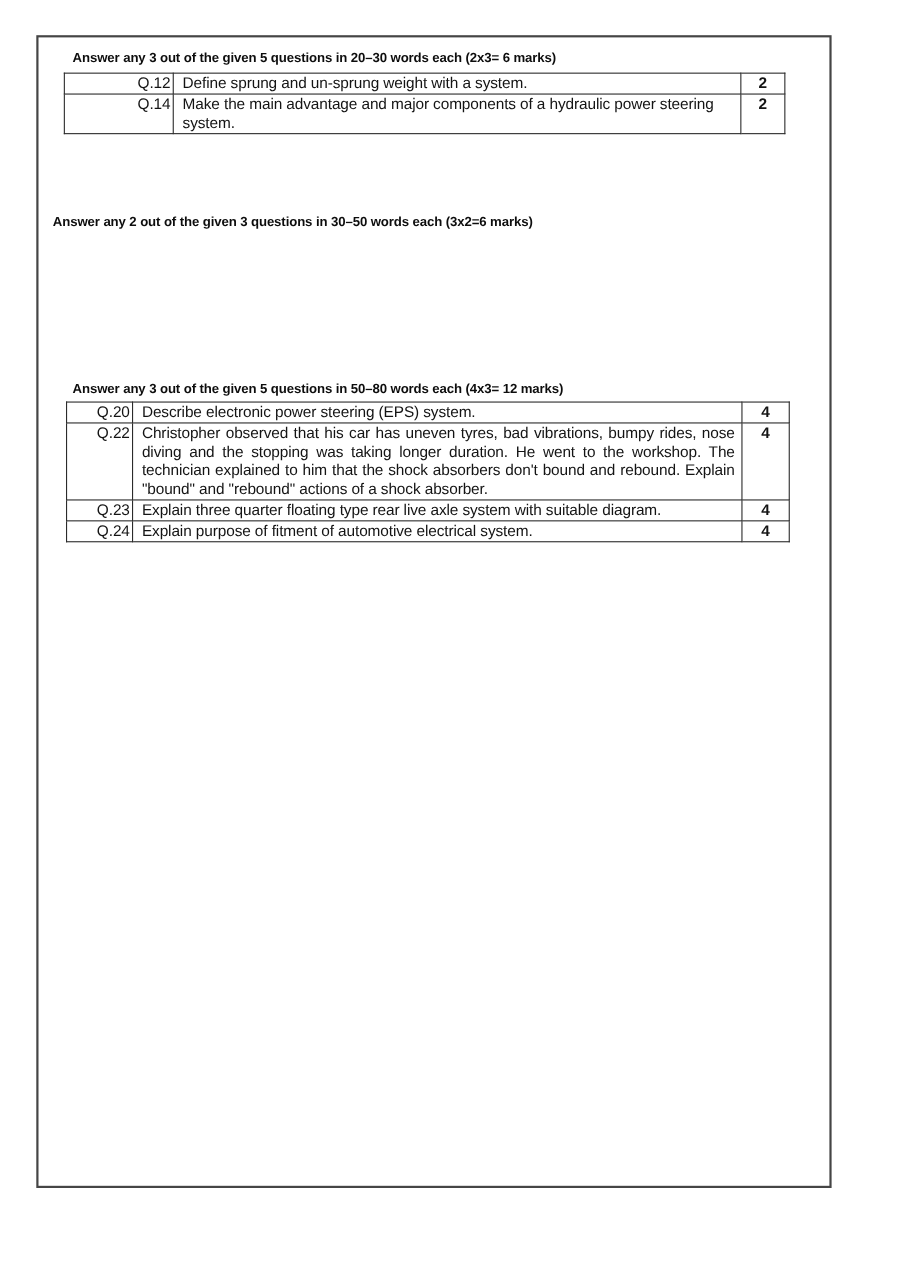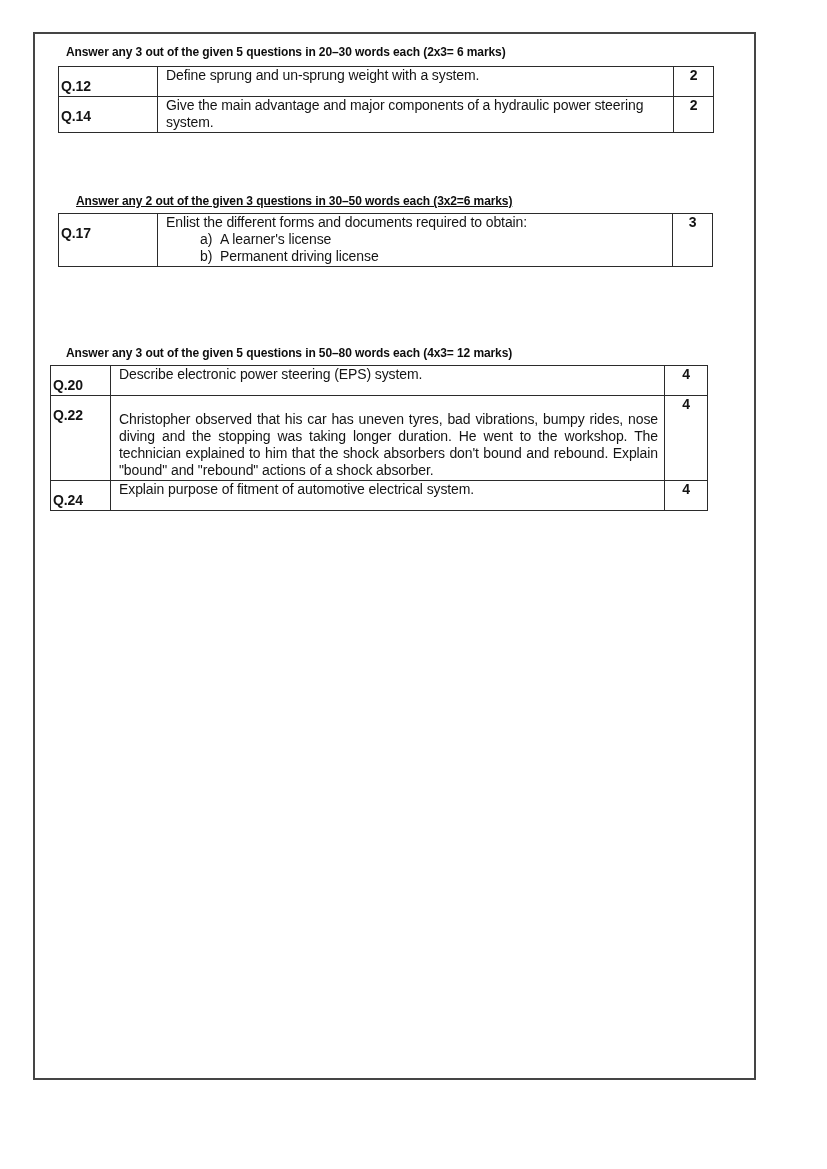--- a/index.html
+++ b/index.html
@@ -28,52 +28,52 @@
   .section-header {
     position: absolute;
     font-weight: bold;
     font-size: 12px;
     line-height: 18px;
     letter-spacing: -0.1px;
     white-space: nowrap;
     color: #0d0d0d;
   }
   #header-1 { left: 66px; top: 43px; }
-  #header-2 { left: 76px; top: 192px; text-decoration: underline; }
+  #header-2 { left: 48px; top: 192px; }
   #header-3 { left: 66px; top: 344px; }
 
   table.qtable {
     position: absolute;
     border-collapse: collapse;
     table-layout: fixed;
     font-size: 14px;
     letter-spacing: -0.1px;
     color: #141414;
   }
   #table-1 { left: 58px; top: 66px;  width: 655px; }
   #table-2 { left: 58px; top: 213px; width: 654px; }
-  #table-3 { left: 50px; top: 365px; width: 657px; }
+  #table-3 { left: 60px; top: 365px; width: 657px; }
 
   table.qtable td {
     border: 1px solid #2b2b2b;
     vertical-align: top;
     line-height: 17px;
     padding: 0 6px 1px 8px;
   }
   table.qtable td.qno-cell {
-    text-align: left;
-    font-weight: bold;
-    padding: 11px 2px 1px 2px;
+    text-align: right;
+    font-weight: normal;
+    padding: 0 2px 1px 2px;
   }
   table.qtable td.marks-cell {
     text-align: center;
     font-weight: bold;
     padding: 0 2px 1px 2px;
   }
-  .qtext.justify { text-align: justify; margin-top: 15px; }
+  .qtext.justify { text-align: justify; }
   .subitem { padding-left: 34px; }
   .subitem .marker { display: inline-block; min-width: 20px; }
 </style>
 </head>
 <body>
 
 <div class="page-border"></div>
 
 <div id="header-1" class="section-header">Answer any 3 out of the given 5 questions in 20–30 words each (2x3= 6 marks)</div>
 
@@ -87,45 +87,36 @@
       <tr>
         <td class="qno-cell">Q.12</td>
         <td class="text-cell">
           <div class="qtext">Define sprung and un-sprung weight with a system.</div>
         </td>
         <td class="marks-cell">2</td>
       </tr>
       <tr>
         <td class="qno-cell">Q.14</td>
         <td class="text-cell">
-          <div class="qtext">Give the main advantage and major components of a hydraulic power steering system.</div>
+          <div class="qtext">Make the main advantage and major components of a hydraulic power steering system.</div>
         </td>
         <td class="marks-cell">2</td>
       </tr>
     </tbody>
 </table>
 
 <div id="header-2" class="section-header">Answer any 2 out of the given 3 questions in 30–50 words each (3x2=6 marks)</div>
 
 <table id="table-2" class="qtable">
   <colgroup>
     <col style="width:99px">
       <col style="width:515px">
       <col style="width:40px">
   </colgroup>
   <tbody>
-      <tr>
-        <td class="qno-cell">Q.17</td>
-        <td class="text-cell">
-          <div class="qtext">Enlist the different forms and documents required to obtain:</div>
-          <div class="subitem"><span class="marker">a)</span><span>A learner's license</span></div>
-          <div class="subitem"><span class="marker">b)</span><span>Permanent driving license</span></div>
-        </td>
-        <td class="marks-cell">3</td>
-      </tr>
     </tbody>
 </table>
 
 <div id="header-3" class="section-header">Answer any 3 out of the given 5 questions in 50–80 words each (4x3= 12 marks)</div>
 
 <table id="table-3" class="qtable">
   <colgroup>
     <col style="width:60px">
       <col style="width:554px">
       <col style="width:43px">
@@ -139,20 +130,27 @@
         <td class="marks-cell">4</td>
       </tr>
       <tr>
         <td class="qno-cell">Q.22</td>
         <td class="text-cell">
           <div class="qtext justify">Christopher observed that his car has uneven tyres, bad vibrations, bumpy rides, nose diving and the stopping was taking longer duration. He went to the workshop. The technician explained to him that the shock absorbers don't bound and rebound. Explain "bound" and "rebound" actions of a shock absorber.</div>
         </td>
         <td class="marks-cell">4</td>
       </tr>
       <tr>
+        <td class="qno-cell">Q.23</td>
+        <td class="text-cell">
+          <div class="qtext">Explain three quarter floating type rear live axle system with suitable diagram.</div>
+        </td>
+        <td class="marks-cell">4</td>
+      </tr>
+      <tr>
         <td class="qno-cell">Q.24</td>
         <td class="text-cell">
           <div class="qtext">Explain purpose of fitment of automotive electrical system.</div>
         </td>
         <td class="marks-cell">4</td>
       </tr>
     </tbody>
 </table>
 
 </body></html>

